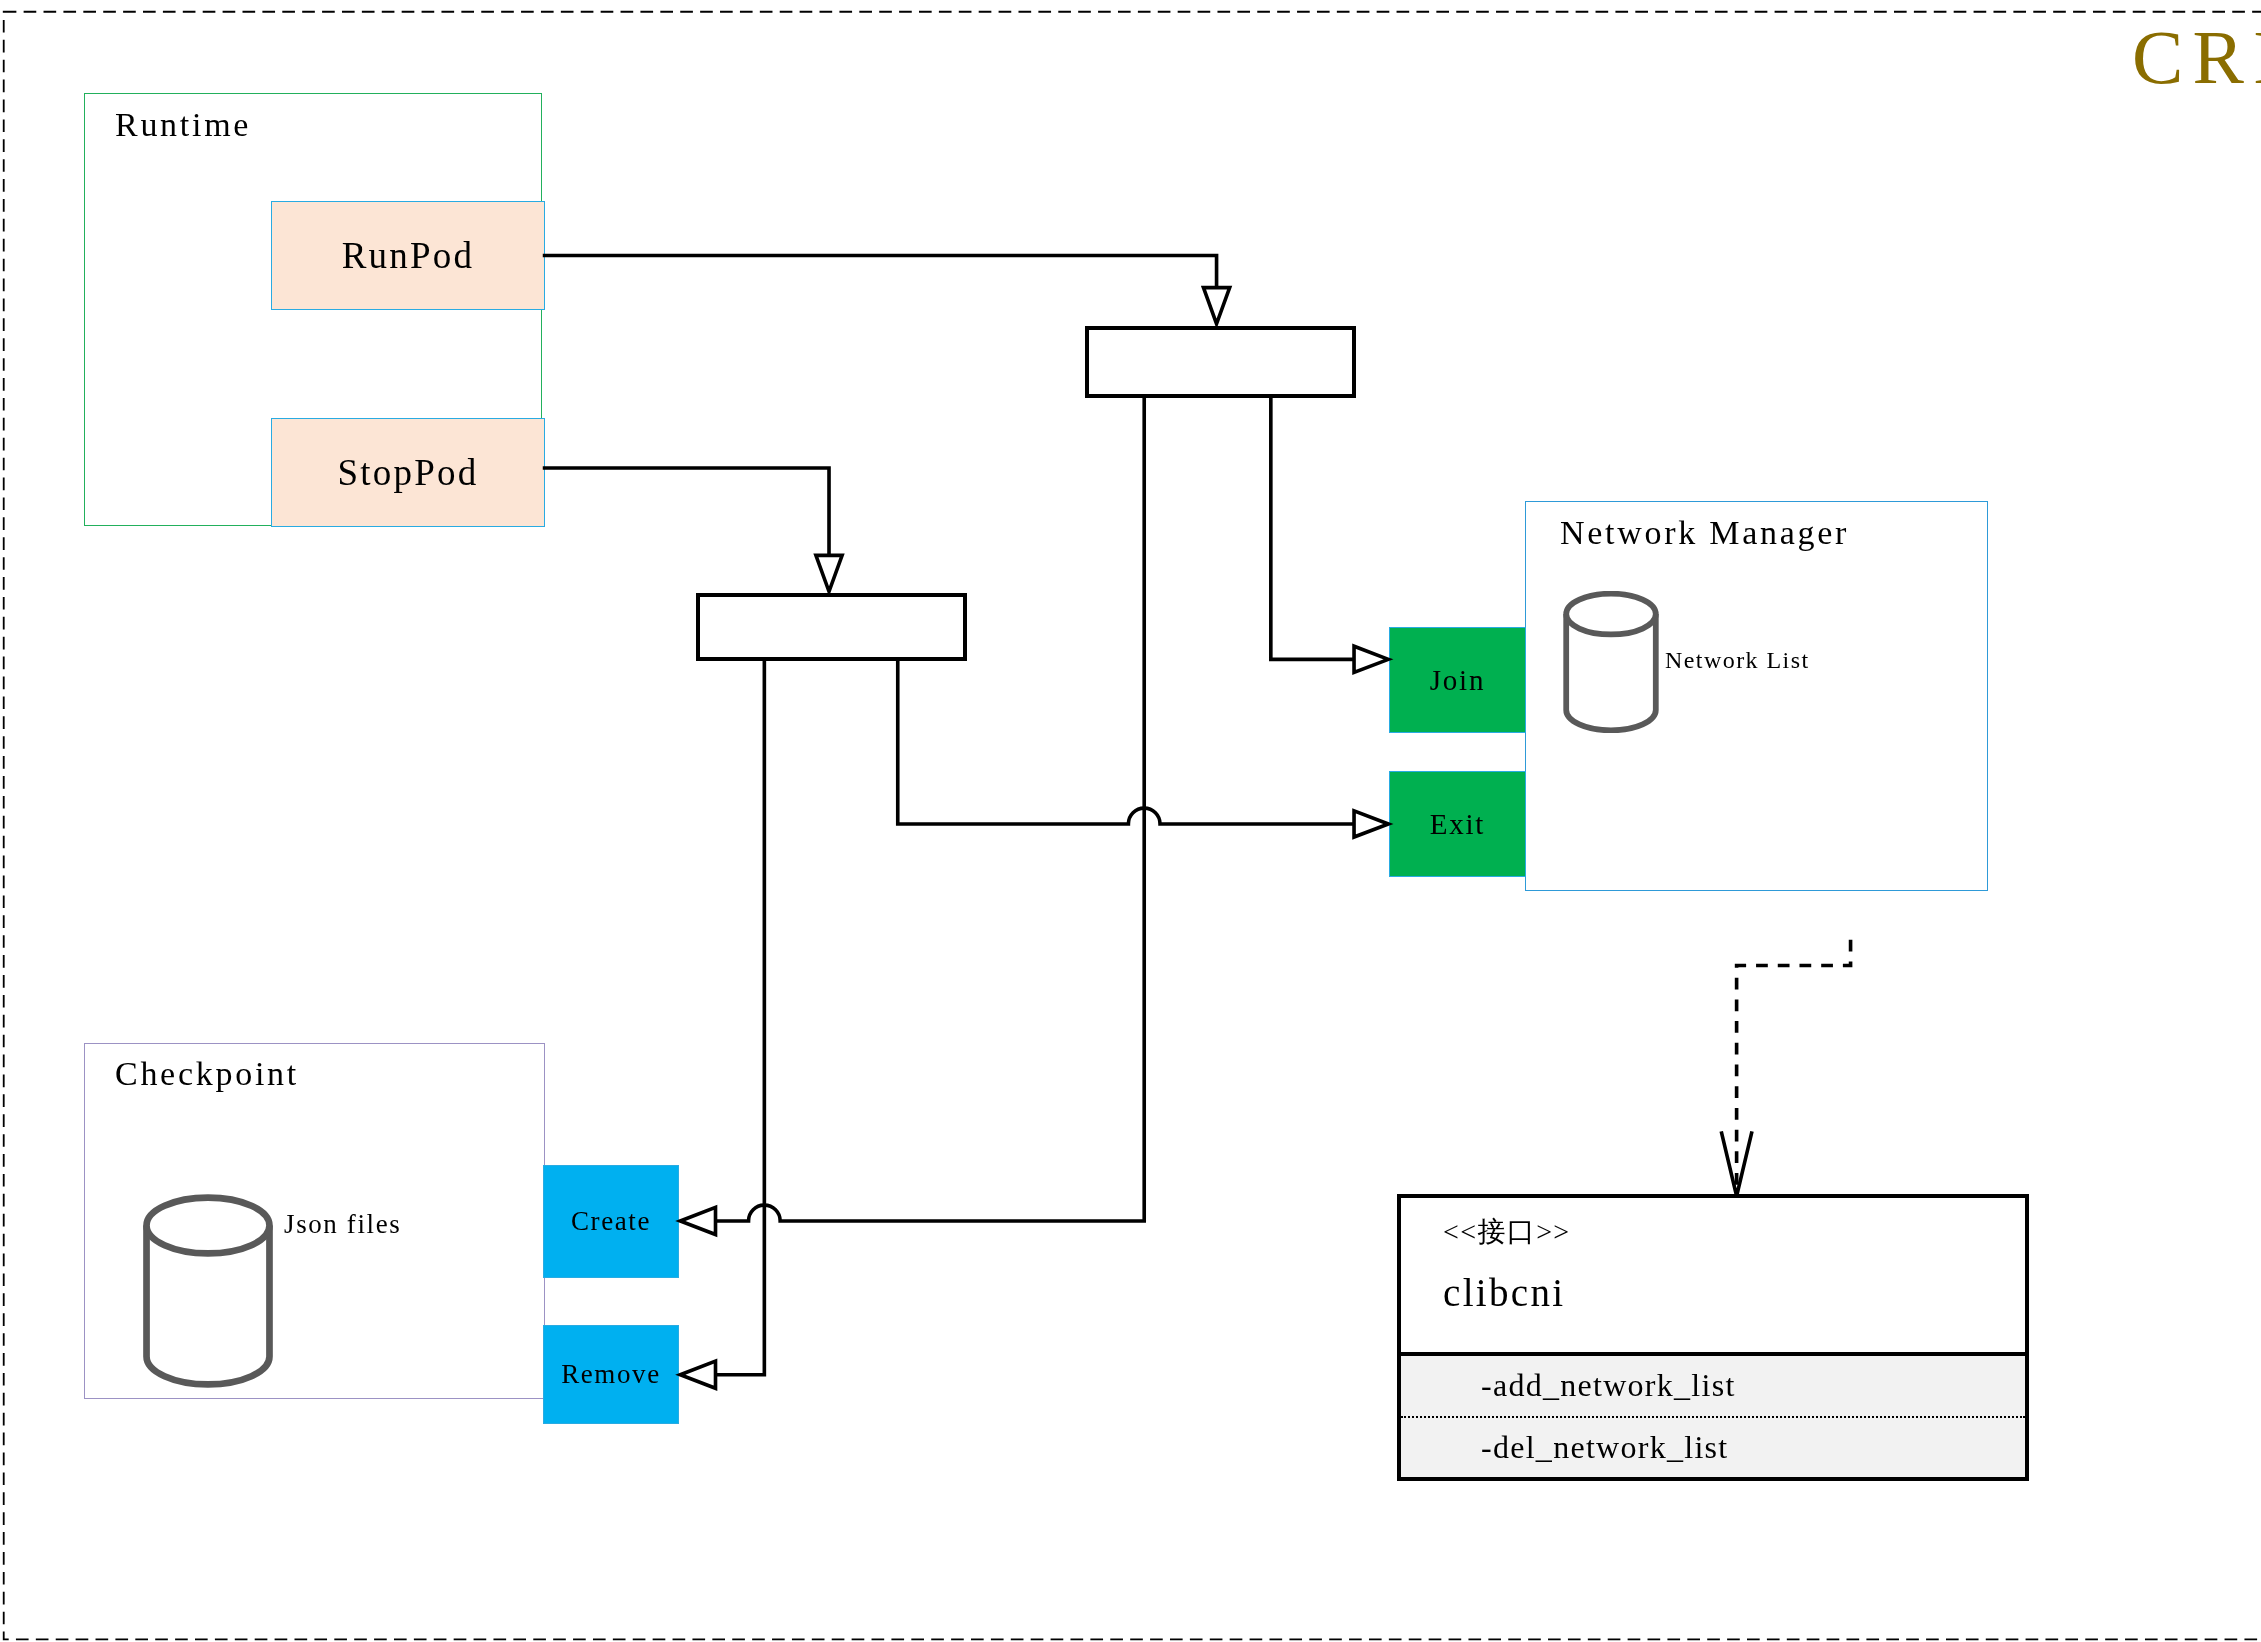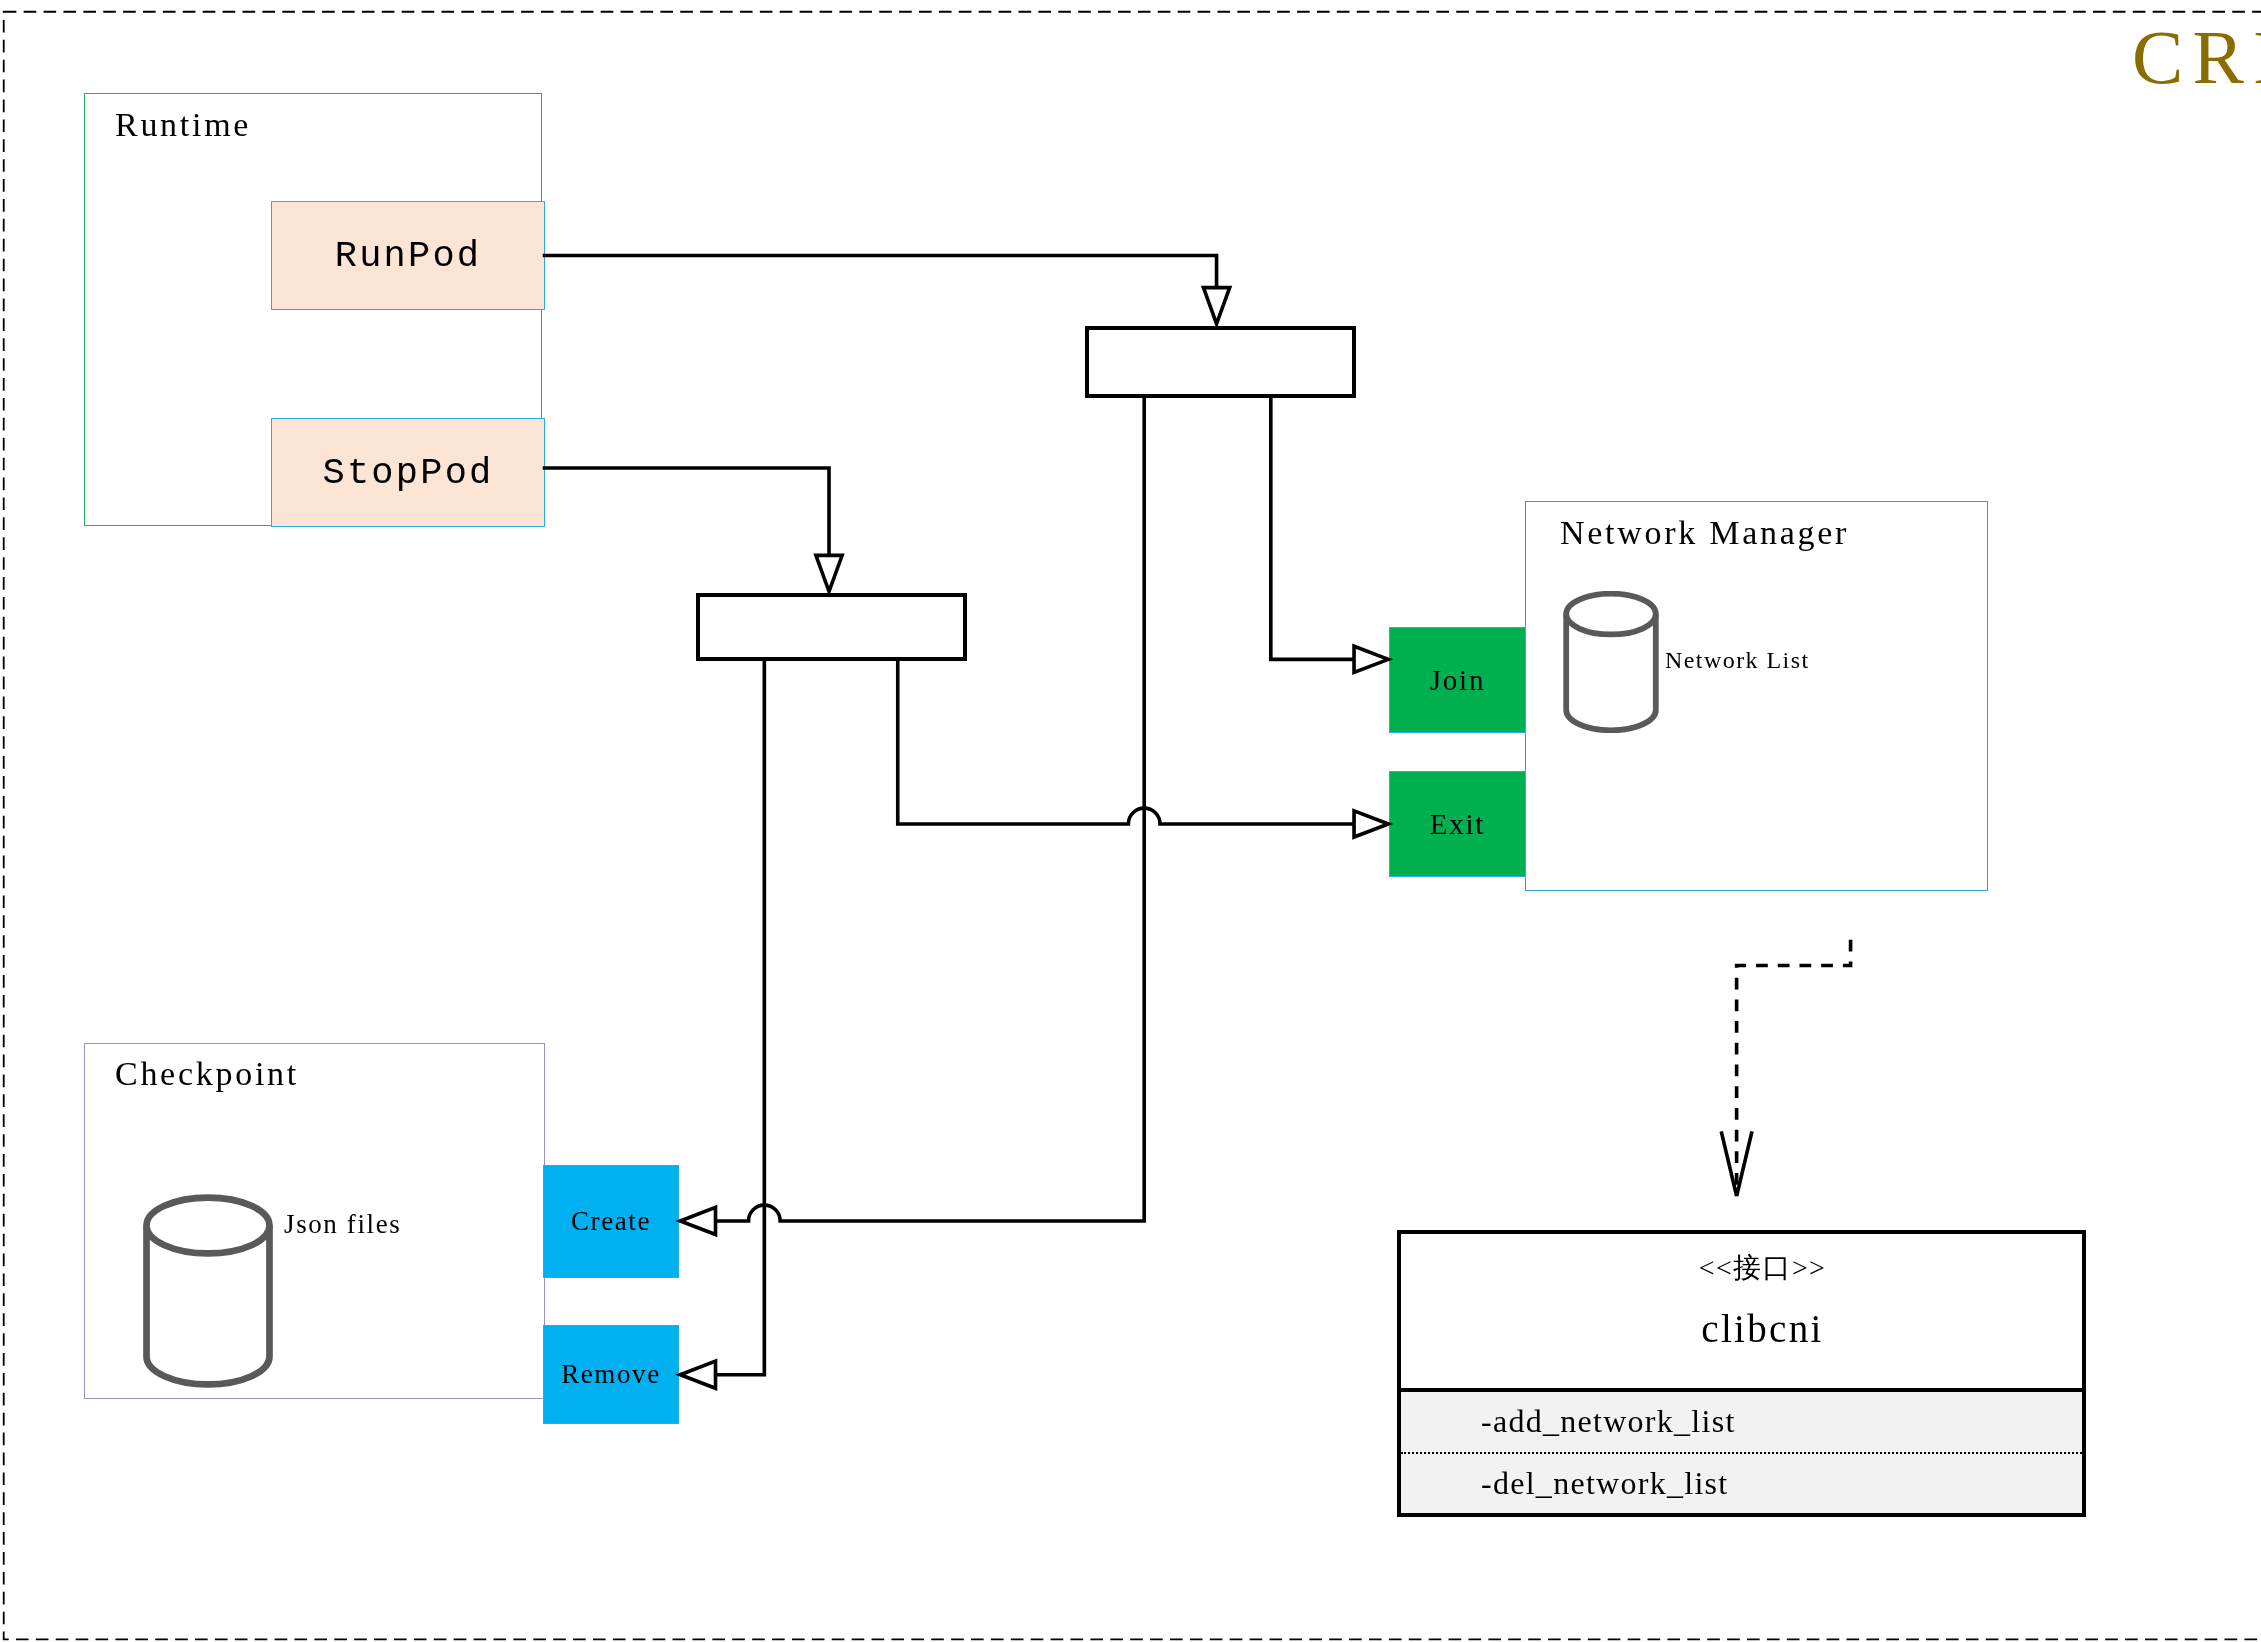--- a/index.html
+++ b/index.html
@@ -14,21 +14,21 @@
     --interface-body-fill:#f2f2f2;
     --cylinder-stroke:#595959;
   }
   html,body{margin:0;padding:0;background:#fff;}
   body{font-family:"Liberation Serif","DejaVu Serif",serif;color:#000;}
   .page{position:relative;width:2335px;height:1642px;background:#fff;overflow:hidden;}
   .abs{position:absolute;box-sizing:border-box;}
   .group-box{background:#fff;}
   .group-label{letter-spacing:0.08em;font-size:34px;line-height:1;}
   .node{display:flex;align-items:center;justify-content:center;letter-spacing:0.06em;}
-  .peach{background:var(--peach-fill);border:1.8px solid var(--action-border);font-family:Liberation Mono, monospace;}
+  .peach{background:var(--peach-fill);border:1.8px solid var(--action-border);}
   .green{background:var(--green-fill);border:1.4px solid var(--action-border);}
   .blue{background:var(--blue-fill);border:1.4px solid var(--action-border);}
   .bar{background:#fff;border:4.5px solid #000;}
   .side-label{display:flex;align-items:center;letter-spacing:0.06em;}
   .wires{position:absolute;left:0;top:0;pointer-events:none;}
   .cri{font-size:77px;line-height:1;color:var(--accent);letter-spacing:0.12em;}
   
   .iface{border:4.1px solid #000;background:#fff;display:flex;flex-direction:column;}
   .iface-header{height:154px;}
   .iface-stereotype{font-size:28px;letter-spacing:0.05em;padding:14.5px 0 0 42px;}
@@ -66,21 +66,21 @@
     <div class="group-label" style="padding:12.7px 0 0 30px;">Checkpoint</div>
   </div>
   <svg class="abs" style="left:138px;top:1194px;" width="140" height="194" viewBox="0 0 230 320" preserveAspectRatio="none">
     <path d="M14 52 V268 A101 46 0 0 0 216 268 V52" fill="#fff" stroke="var(--cylinder-stroke)" stroke-width="11"></path>
     <ellipse cx="115" cy="52" rx="101" ry="46" fill="#fff" stroke="var(--cylinder-stroke)" stroke-width="11"></ellipse>
   </svg>
   <div class="abs side-label" style="left:284px;top:1196px;height:57px;font-size:27px;">Json files</div>
   <div class="abs node blue" style="left:543px;top:1165px;width:136px;height:113px;font-size:27px;">Create</div>
   <div class="abs node blue" style="left:543px;top:1325px;width:136px;height:99px;font-size:27px;">Remove</div>
 
-  <div class="abs iface" style="left:1397px;top:1230px;width:689px;height:287px;text-align:center;">
+  <div class="abs iface" style="left:1397px;top:1194px;width:632px;height:287px;">
     <div class="iface-header">
       <div class="iface-stereotype">&lt;&lt;接口&gt;&gt;</div>
       <div class="iface-name">clibcni</div>
     </div>
     <div class="iface-body">
       <div class="iface-row first">-add_network_list</div>
       <div class="iface-row">-del_network_list</div>
     </div>
   </div>
 

